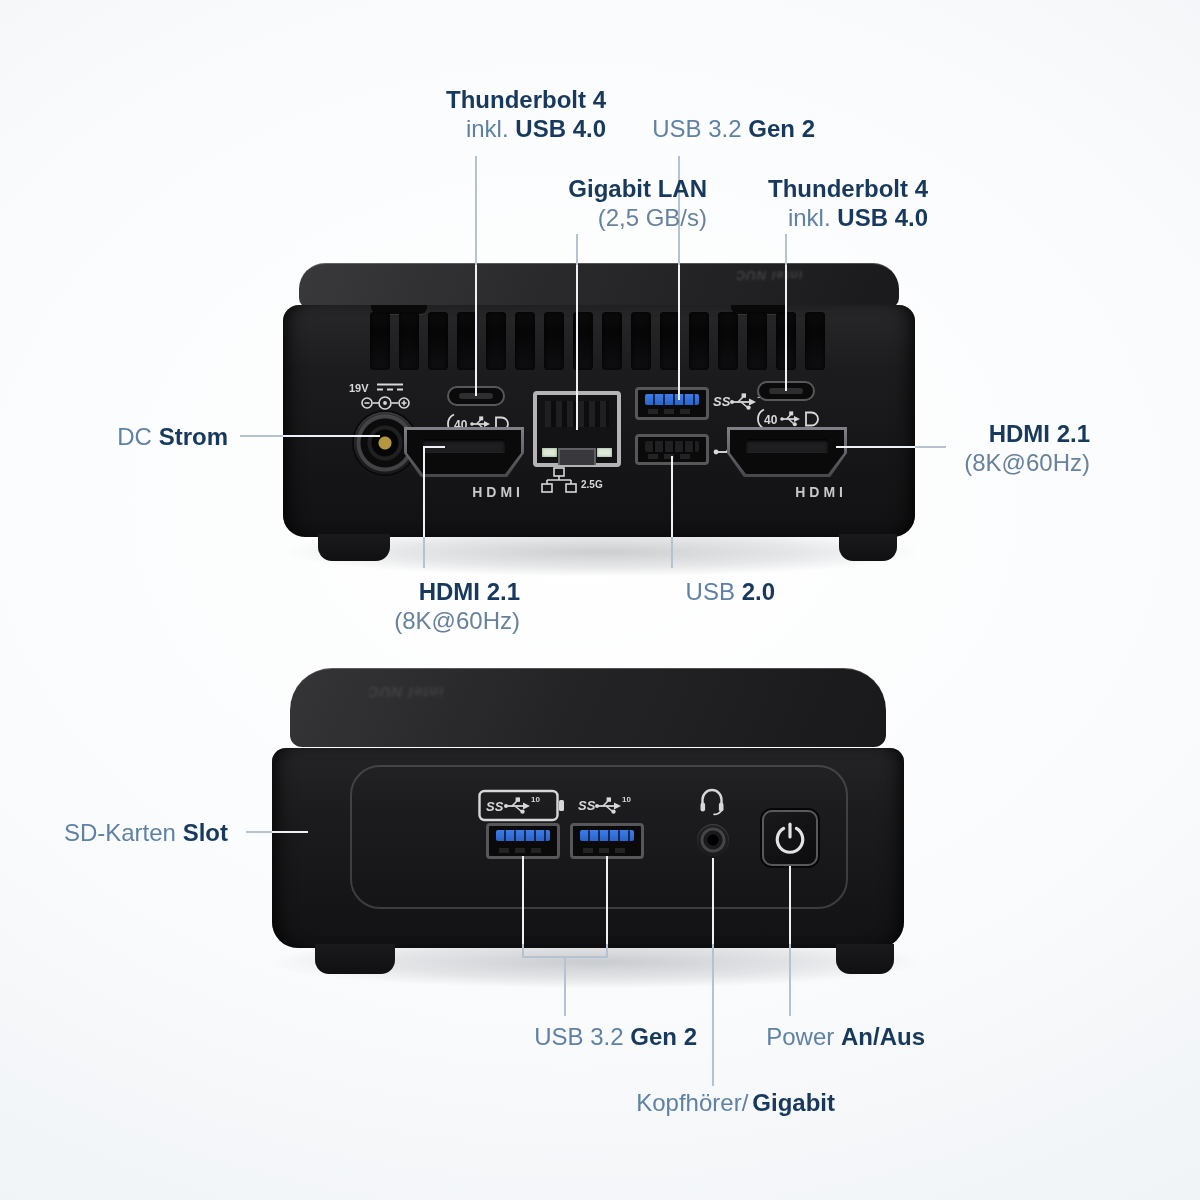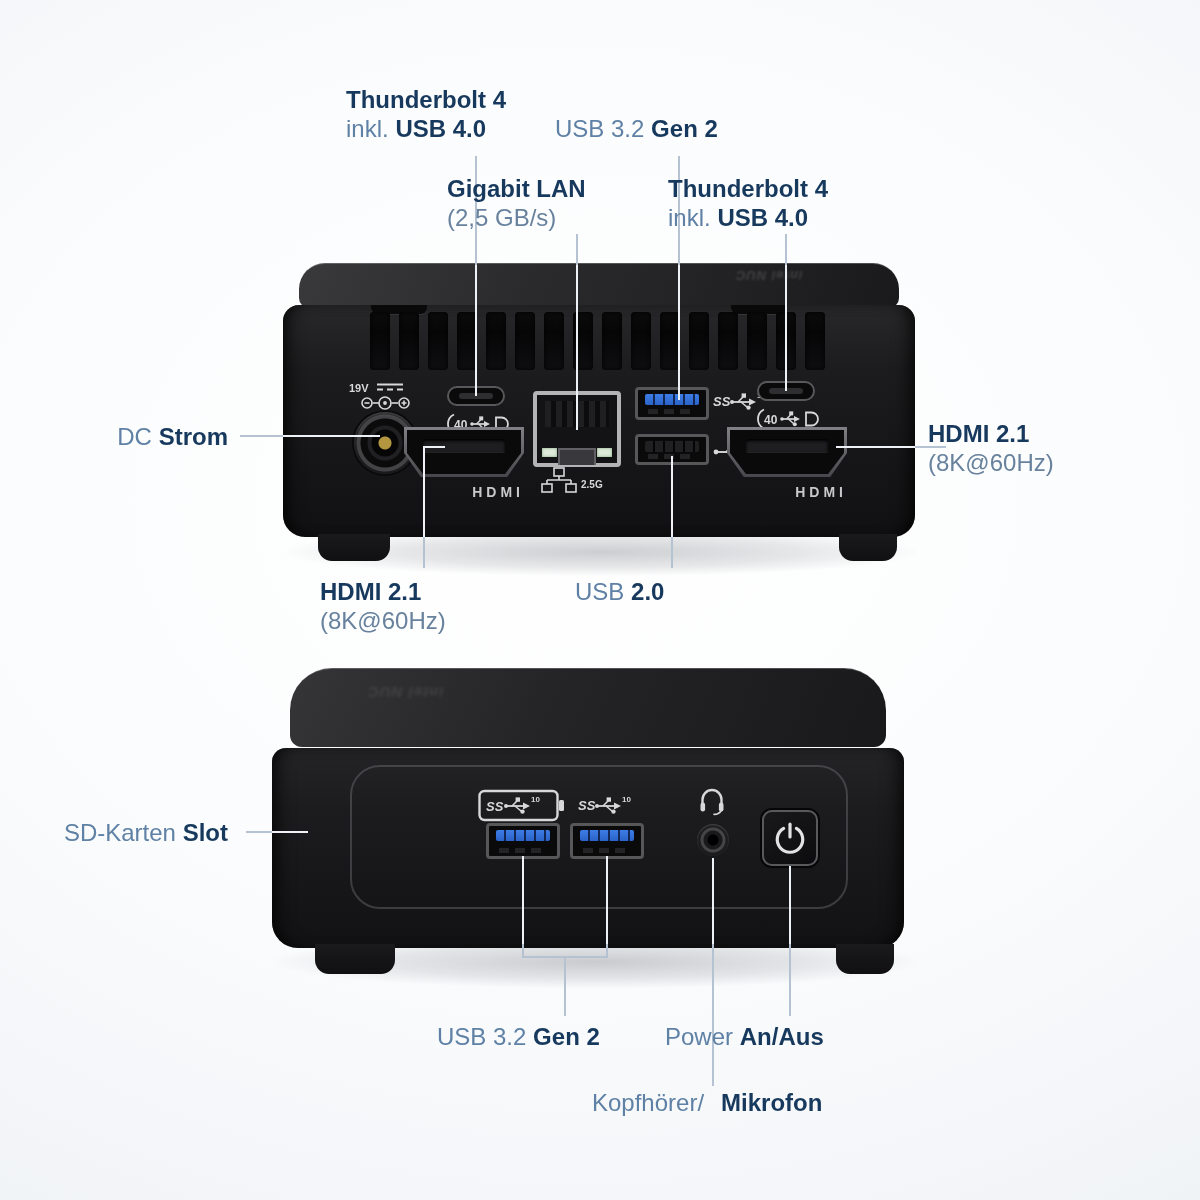--- a/index.html
+++ b/index.html
@@ -1,20 +1,20 @@
 <!DOCTYPE html>
 <html style="--label-dark: #17395d; --label-muted: #5e81a5; --label-sub: #68829e; --line: #b4c2d1; --line-dev: #eef2f6; --mark: #d8d8da; --usb-blue: #2f6fd8; --bg-edge: #e9edf1;"><head>
 <meta charset="utf-8">
 <style>
   html,body{margin:0;padding:0}
   #canvas{position:relative;width:1200px;height:1200px;overflow:hidden;
     font-family:"Liberation Sans",sans-serif;
     background:radial-gradient(ellipse 120% 90% at 48% 42%, #ffffff 0%, #fbfcfd 40%, #f1f4f7 75%, var(--bg-edge) 100%);}
   
-  .lbl{position:absolute;font-size:24px;line-height:29px;text-align:left;white-space:nowrap;z-index:6}
+  .lbl{position:absolute;font-size:24px;line-height:29px;text-align:right;white-space:nowrap;z-index:6}
   .lbl.right{text-align:right}
   .strong{color:var(--label-dark);font-weight:700}
   .muted{color:var(--label-muted);font-weight:400}
   .muted-reg{color:var(--label-muted);font-weight:400}
   .sub{color:var(--label-sub);font-weight:400}
   .lbl span + span{margin-left:.28em}
   
   .ln{position:absolute;z-index:5}
   
   .device{position:absolute;z-index:1}
@@ -356,16 +356,16 @@
 
   <div class="lbl" style="left:437px;top:1022px;width:260px">
     <span class="muted">USB 3.2</span><span class="strong">Gen 2</span>
   </div>
 
   <div class="lbl" style="left:665px;top:1022px;width:260px">
     <span class="muted">Power</span><span class="strong">An/Aus</span>
   </div>
 
   <div class="lbl" style="left:575px;top:1088px;width:260px">
-    <span class="muted" style="margin:17px">Kopfhörer/</span><span class="strong" style="margin:0">Mikrofon</span>
+    <span class="muted" style="margin:4px">Kopfhörer/</span><span class="strong" style="margin:0">Gigabit</span>
   </div>
 
 </div>
 
 </body></html>

